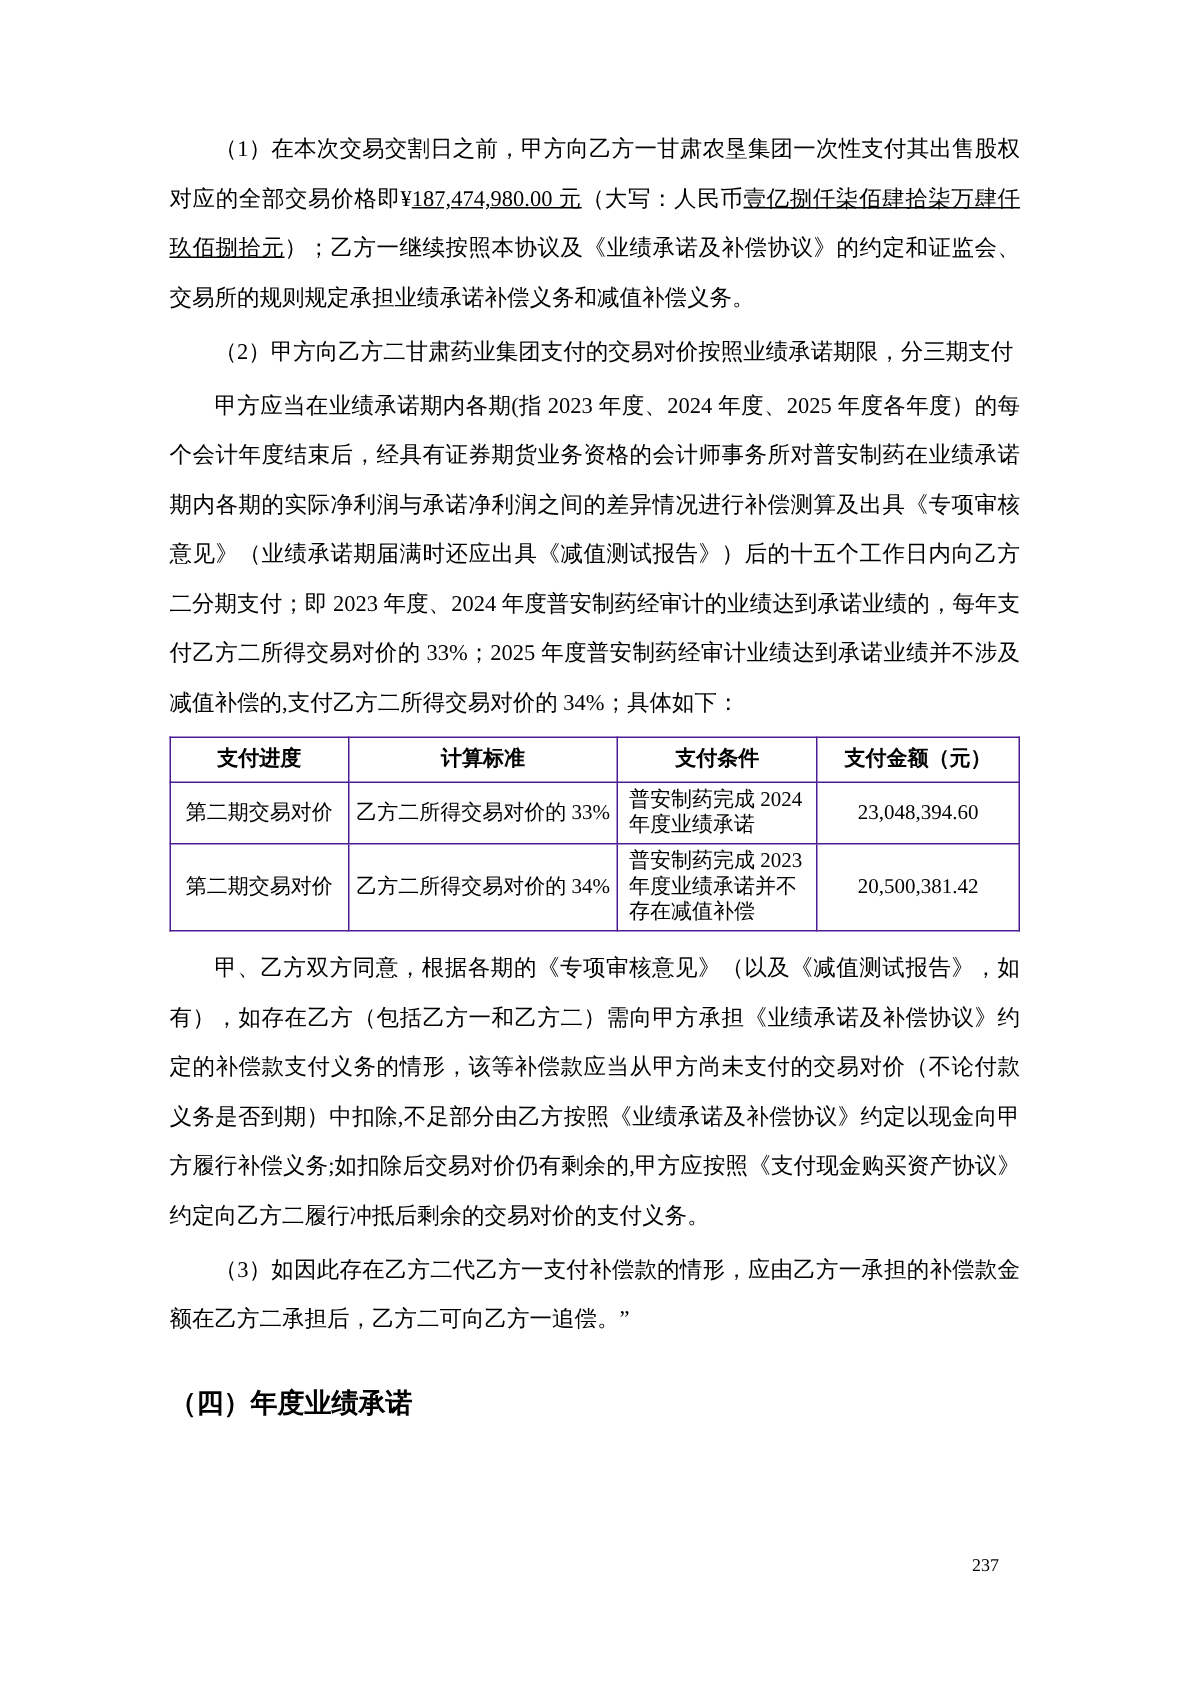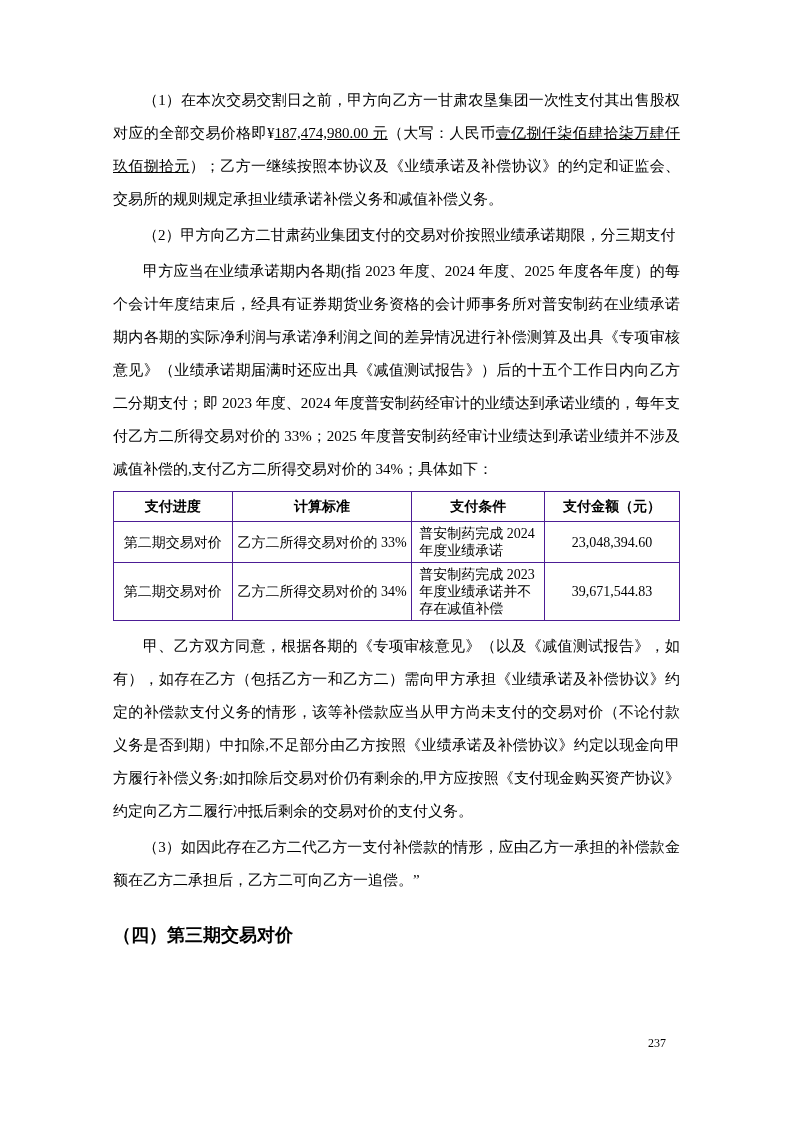--- a/index.html
+++ b/index.html
@@ -91,27 +91,27 @@
         <tr>
           <td>第二期交易对价</td>
           <td>乙方二所得交易对价的 33%</td>
           <td class="cond">普安制药完成 2024 年度业绩承诺</td>
           <td>23,048,394.60</td>
         </tr>
         <tr>
           <td>第二期交易对价</td>
           <td>乙方二所得交易对价的 34%</td>
           <td class="cond">普安制药完成 2023 年度业绩承诺并不存在减值补偿</td>
-          <td>39,671,544.83</td>
+          <td>20,500,381.42</td>
         </tr>
       </tbody>
     </table>
 
     <p class="para">甲、乙方双方同意，根据各期的《专项审核意见》（以及《减值测试报告》，如有），如存在乙方（包括乙方一和乙方二）需向甲方承担《业绩承诺及补偿协议》约定的补偿款支付义务的情形，该等补偿款应当从甲方尚未支付的交易对价（不论付款义务是否到期）中扣除,不足部分由乙方按照《业绩承诺及补偿协议》约定以现金向甲方履行补偿义务;如扣除后交易对价仍有剩余的,甲方应按照《支付现金购买资产协议》约定向乙方二履行冲抵后剩余的交易对价的支付义务。</p>
 
     <p class="para">（3）如因此存在乙方二代乙方一支付补偿款的情形，应由乙方一承担的补偿款金额在乙方二承担后，乙方二可向乙方一追偿。”</p>
 
-    <h2 class="sec">（四）第三期交易对价</h2>
+    <h2 class="sec">（四）年度业绩承诺</h2>
 
   </div>
 
   <div class="pagenum">237</div>
 </div>
 
 </body></html>

